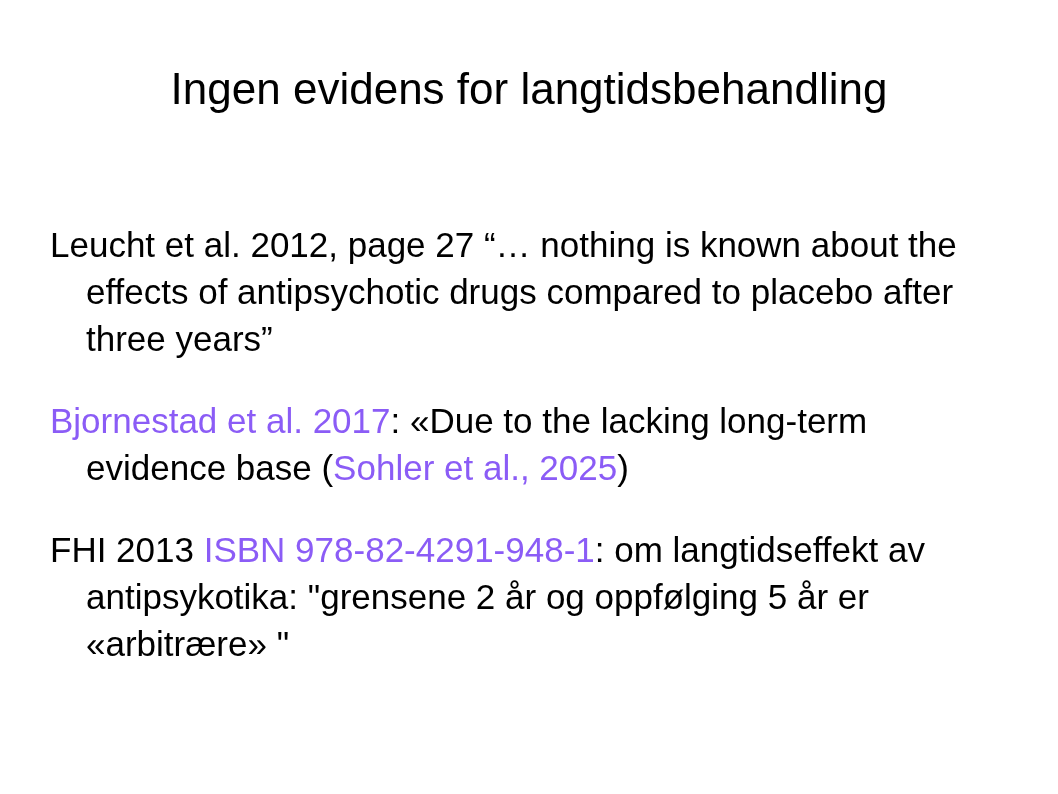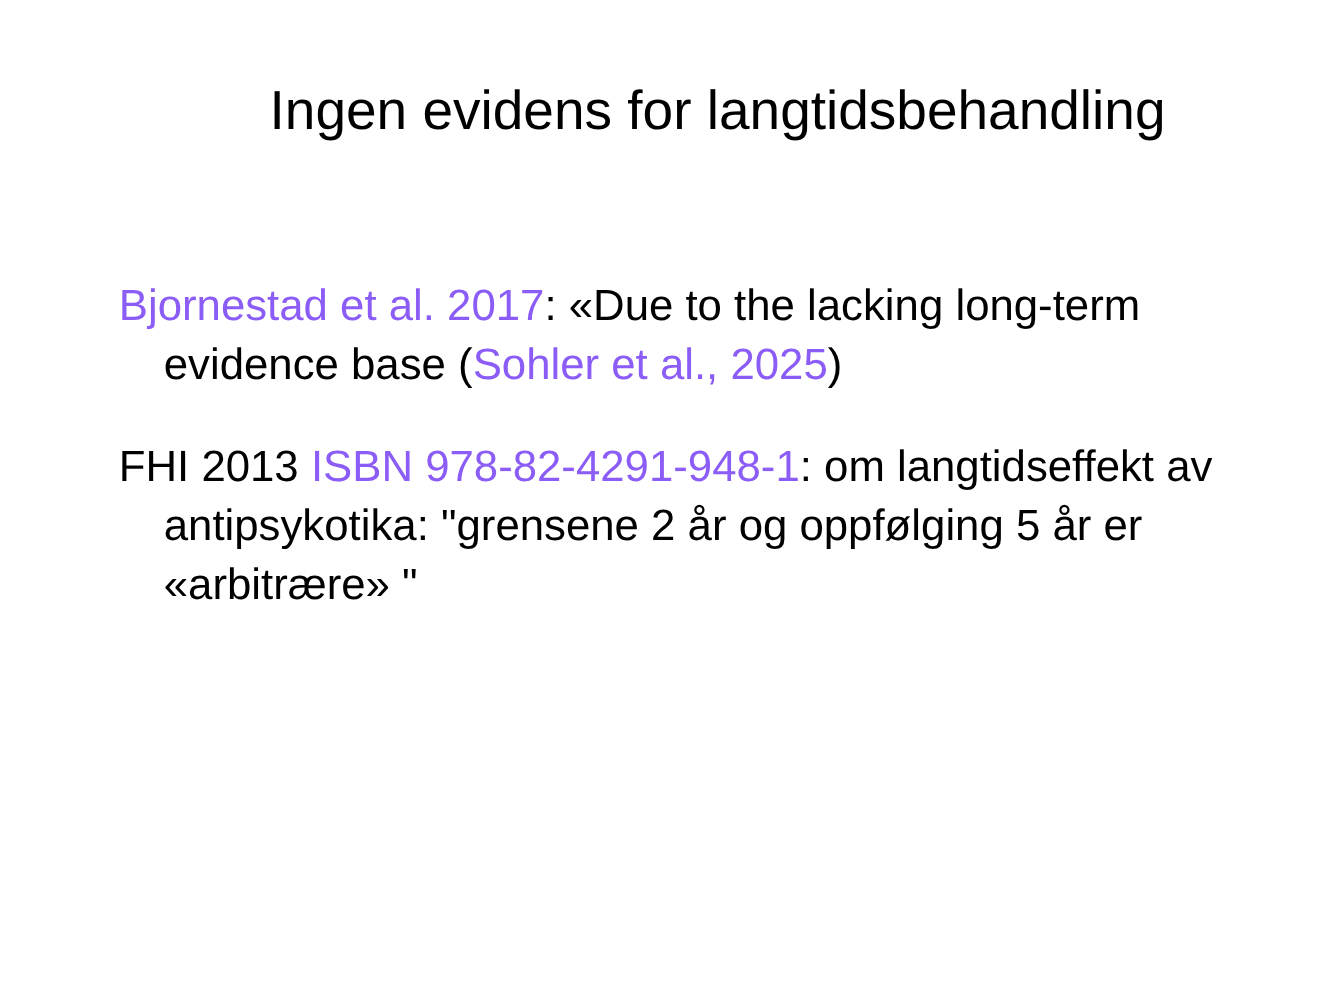--- a/index.html
+++ b/index.html
@@ -12,21 +12,20 @@
     background: #ffffff;
     font-family: "Liberation Sans", sans-serif;
     color: #000000;
     overflow: hidden;
   }
   .slide {
     position: relative;
     width: 870px;
     height: 794px;
     box-sizing: border-box;
-    margin-left: 45px;
   }
   .slide-title {
     position: absolute;
     top: 62px;
     left: 0;
     width: 1058px;
     text-align: center;
     font-size: 44px;
     line-height: 54px;
     font-weight: normal;
@@ -59,20 +58,23 @@
 </style>
 </head>
 <body>
 
 <div class="slide">
 
   <div class="slide-title">Ingen evidens for langtidsbehandling</div>
 
   <div class="body-block">
 
+    <p class="bullet">
+      <span class="seg">Leucht et al. 2012, page 27 “… nothing is known about the effects of antipsychotic drugs compared to placebo after three years”</span>
+    </p>
 
     <p class="bullet">
       <span class="seg ref">Bjornestad et al. 2017</span><span class="seg">: «Due to the lacking long-term evidence base (</span><span class="seg ref">Sohler et al., 2025</span><span class="seg">)</span>
     </p>
 
 
     <p class="bullet">
       <span class="seg">FHI 2013 </span><span class="seg ref">ISBN 978-82-4291-948-1</span><span class="seg">: om langtidseffekt av antipsykotika: "grensene 2 år og oppfølging 5 år er «arbitrære» "</span>
     </p>
 

